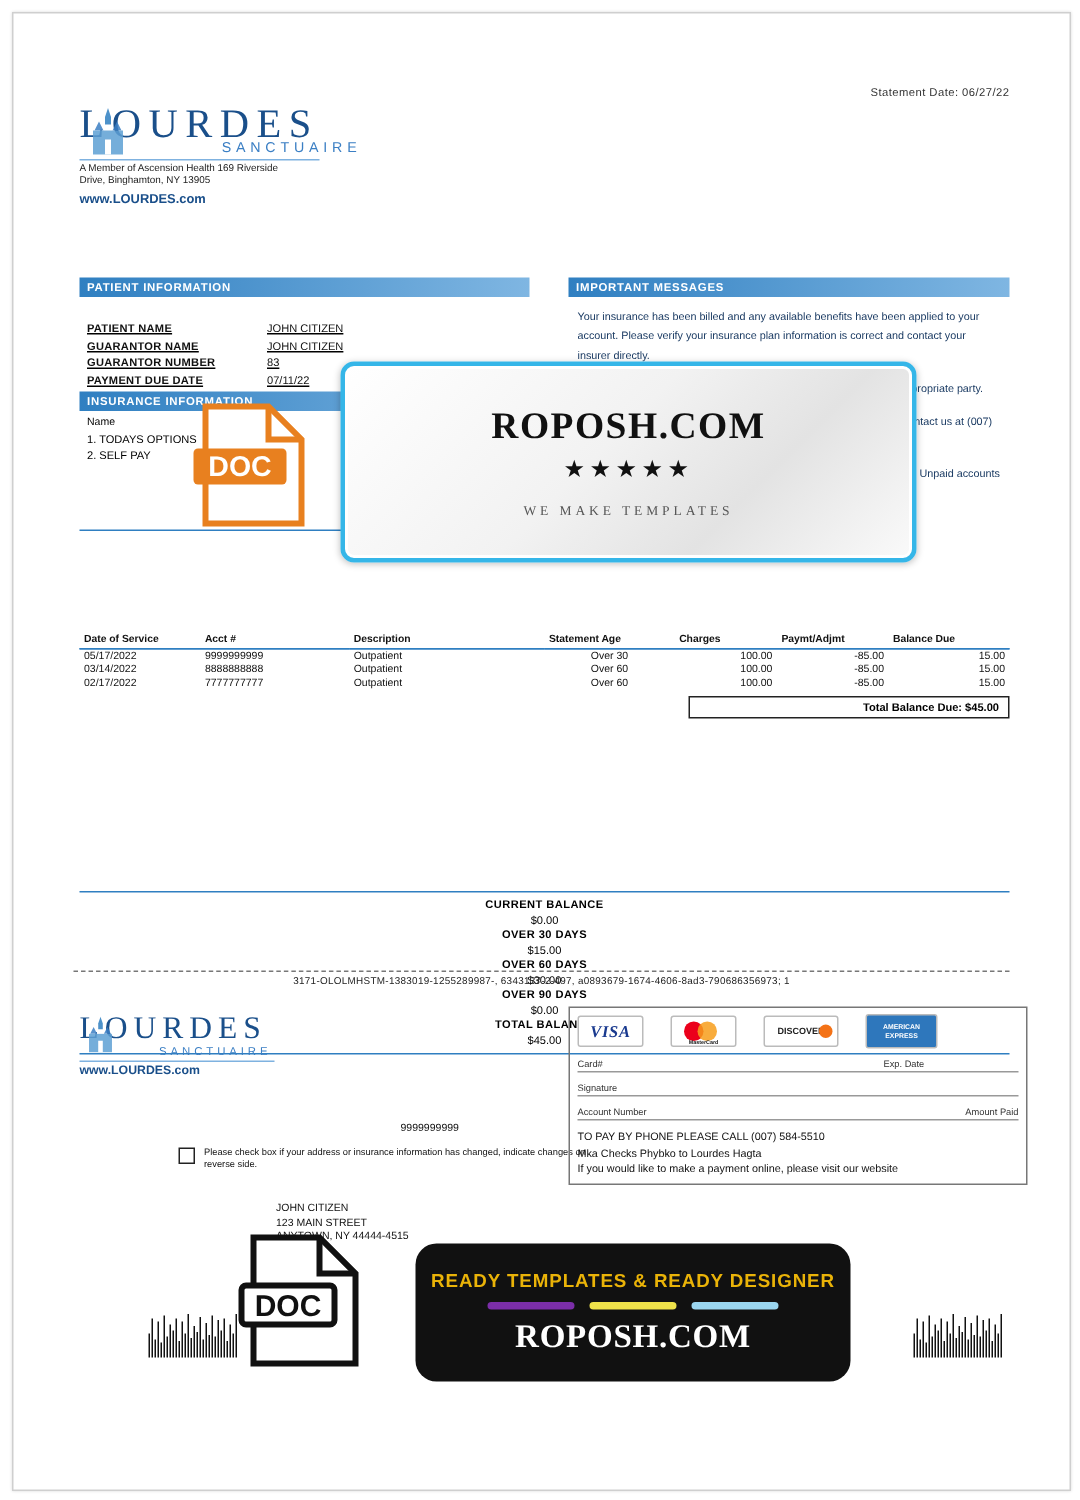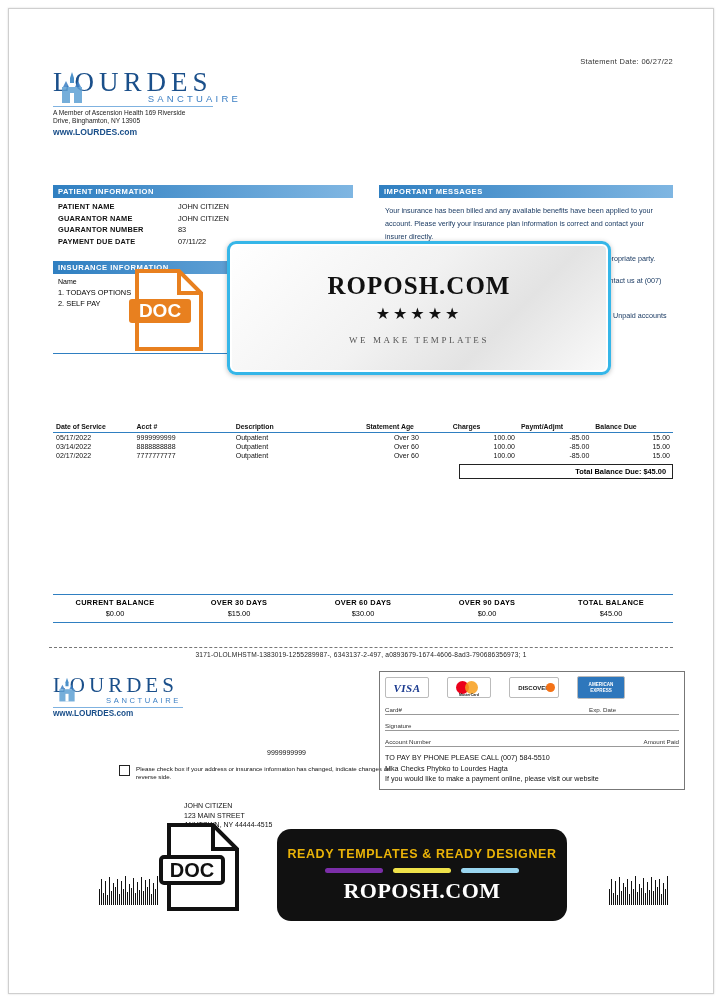--- a/index.html
+++ b/index.html
@@ -20,21 +20,21 @@
   
   .bar{background:#2f7fc1;color:#fff;font-size:7.6px;font-weight:bold;letter-spacing:.5px;padding:2px 5px;}
   .bar.grad{background:linear-gradient(to right,#2f7fc1,#7fb6e2);}
   .hline{height:1px;background:#2f7fc1;}
 
   
   .patient{position:absolute;left:4px;top:136px;width:300px;}
   .rowline{display:flex;font-size:7.4px;color:#111;line-height:11.5px;}
   .rowline .lbl{width:120px;font-weight:bold;letter-spacing:.2px;}
   .rowline .val{flex:1;}
-  .patient .body{padding:3px 5px 2px 5px;}
+  .patient .body{padding:15px 5px 2px 5px;text-decoration:underline;}
 
   .insurance{position:absolute;left:4px;top:212px;width:300px;}
   .insurance .body{padding:2px 5px;font-size:7.4px;line-height:11px;}
   .insurance .name-hdr{font-size:7px;}
 
   
   .messages{position:absolute;left:330px;top:136px;width:294px;}
   .messages .body{padding:6px 6px 0 6px;font-size:7.2px;line-height:13px;color:#1b3b63;}
   .messages p{margin:0 0 9px 0;}
 
@@ -44,21 +44,21 @@
   .acct .barrow .note{font-size:6.6px;font-weight:normal;font-style:italic;}
   table.sum{width:100%;border-collapse:collapse;font-size:7px;color:#111;}
   table.sum th{font-weight:bold;text-align:left;padding:2px 3px;border-bottom:1px solid #2f7fc1;font-size:6.9px;}
   table.sum td{padding:1px 3px;}
   .ta-c{text-align:center;} .ta-r{text-align:right;}
   .totalbox{margin-top:4px;margin-left:auto;width:200px;border:1px solid #222;font-size:7.4px;font-weight:bold;text-align:right;padding:2px 6px;}
 
   
   .aging{position:absolute;left:4px;top:545px;width:620px;}
   .aging .line{height:1px;background:#2f7fc1;}
-  .aging .cols{display:flex;padding-top:3px;}
+  .aging .cols{display:flex;padding-top:3px;flex-direction:column;}
   .aging .col{flex:1;text-align:center;font-size:7.4px;}
   .aging .col .h{font-weight:bold;letter-spacing:.3px;}
   .aging .col .v{margin-top:2px;}
 
   
   .perf{position:absolute;left:0;top:598px;width:624px;border-top:1px dashed #777;}
   .perfcode{position:absolute;left:0;top:602px;width:624px;text-align:center;font-size:6.6px;color:#222;letter-spacing:.2px;}
 
   
   .stub-logo{position:absolute;left:4px;top:626px;}

